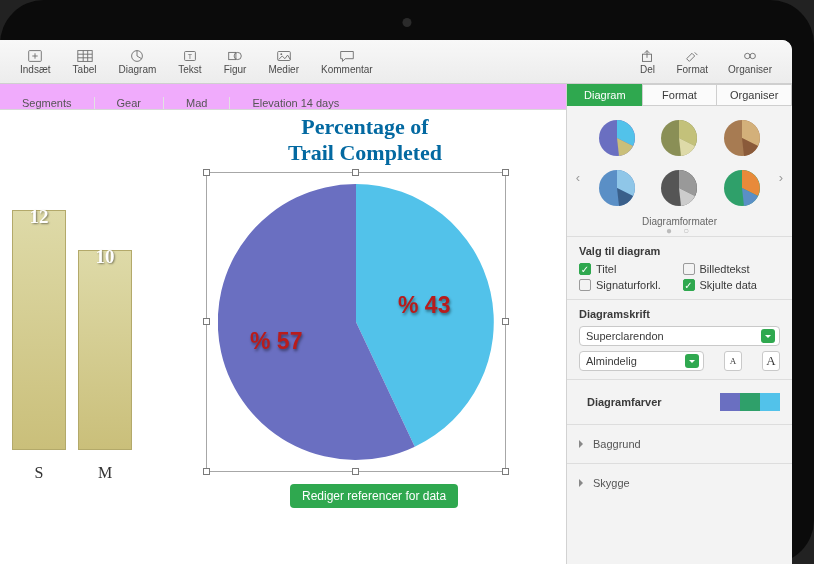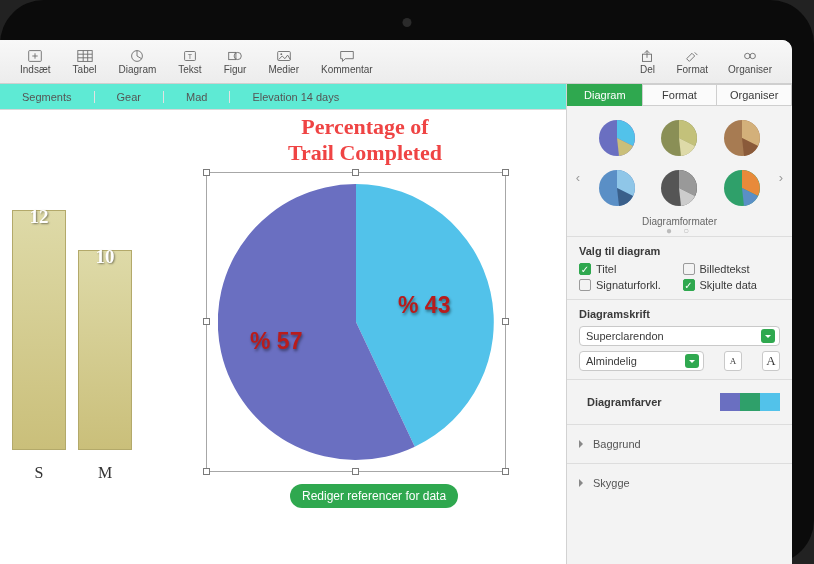--- a/index.html
+++ b/index.html
@@ -6,34 +6,34 @@
   body{background:#222;width:814px;height:564px;overflow:hidden}
   .bezel{width:814px;height:564px;background:#0b0b0b;border-radius:44px;padding:40px 22px 0 0;position:relative}
   .camera{position:absolute;top:18px;left:50%;transform:translateX(-50%);width:9px;height:9px;border-radius:50%;background:#2b2b2b}
   .screen{width:100%;height:100%;background:#fff;border-top-right-radius:10px;overflow:hidden;position:relative}
   .toolbar{height:44px;background:linear-gradient(#f8f8f8,#ececec);border-bottom:1px solid #cfcfcf;display:flex;align-items:center;padding:0 10px;font-size:10px;color:#4a4a4a}
   .tgroup{display:flex;gap:2px}
   .tbtn{display:flex;flex-direction:column;align-items:center;justify-content:center;padding:0 10px;height:40px;cursor:pointer}
   .tbtn svg{width:18px;height:14px}
   .tbtn span{margin-top:1px}
   .spacer{flex:1}
-  .tabbar{height:26px;background:#5eead4;border-bottom:1px solid #d7d7d7;display:flex;align-items:center;font-size:11px;color:#555}
+  .tabbar{height:26px;background:#f0abfc;border-bottom:1px solid #d7d7d7;display:flex;align-items:flex-end;font-size:11px;color:#555}
   .tab{padding:0 22px;display:flex;align-items:center;border-right:1px solid #e2e2e2}
   .canvas{position:absolute;left:0;top:70px;right:226px;bottom:0;background:#fff}
   .bars{position:absolute;left:4px;top:40px;width:170px;height:340px}
   .barwrap{position:absolute;bottom:40px;width:54px}
   .bar{width:100%;background:linear-gradient(#dedaa8,#cabf7a);border:1px solid #b3a96a}
   .barlbl{position:absolute;top:-4px;left:0;right:0;text-align:center;font-family:Georgia,serif;font-weight:700;font-size:19px;color:#fff;text-shadow:1px 1px 2px rgba(0,0,0,.45)}
   .axistick{position:absolute;bottom:8px;width:54px;text-align:center;font-family:Georgia,serif;font-size:16px;color:#333}
-  .pieTitle{position:absolute;left:220px;top:4px;width:290px;text-align:center;font-family:Georgia,'Times New Roman',serif;font-size:22px;font-weight:700;color:#ef4444;line-height:1.2}
+  .pieTitle{position:absolute;left:220px;top:4px;width:290px;text-align:center;font-family:Georgia,'Times New Roman',serif;font-size:22px;font-weight:700;color:#0369a1;line-height:1.2}
   .pieSel{position:absolute;left:206px;top:62px;width:300px;height:300px;border:1px solid #a7a7a7}
   .handle{position:absolute;width:7px;height:7px;background:#fff;border:1px solid #7a7a7a}
   .pie{position:absolute;left:218px;top:74px;width:276px;height:276px}
   .pielabel{position:absolute;font-family:Liberation Sans, sans-serif;font-weight:700;font-size:23px;color:#b91c1c;text-shadow:1px 2px 3px rgba(0,0,0,.45)}
-  .editbtn{position:absolute;left:290px;top:374px;background:#2fa84f;color:#fff;font-size:12px;padding:5px 12px;border-radius:12px;cursor:pointer}
+  .editbtn{position:absolute;left:290px;top:374px;background:#2fa84f;color:#fff;font-size:12px;padding:5px 12px;border-radius:4px;cursor:pointer}
   .inspector{position:absolute;right:0;top:44px;width:226px;bottom:0;background:#f3f3f3;border-left:1px solid #d2d2d2;font-size:11px;color:#3a3a3a;overflow:hidden}
   .seg{display:flex;height:22px}
   .segbtn{flex:1;display:flex;align-items:center;justify-content:center;border:1px solid #cfcfcf;border-right:none;background:#fbfbfb;cursor:pointer}
   .segbtn:last-child{border-right:1px solid #cfcfcf}
   .segbtn.active{background:#2fa84f;color:#fff;border-color:#2fa84f}
   .styleGrid{display:grid;grid-template-columns:repeat(3,1fr);gap:6px;padding:10px 22px 2px}
   .stylecell{height:44px;border-radius:4px;display:flex;align-items:center;justify-content:center;cursor:pointer}
   .navarr{position:absolute;top:86px;width:14px;text-align:center;color:#9a9a9a;font-size:13px;cursor:pointer}
   .styleLabel{text-align:center;font-size:10px;color:#666;margin-top:4px}
   .dots{text-align:center;color:#bbb;font-size:10px;letter-spacing:4px;margin-top:-2px}

